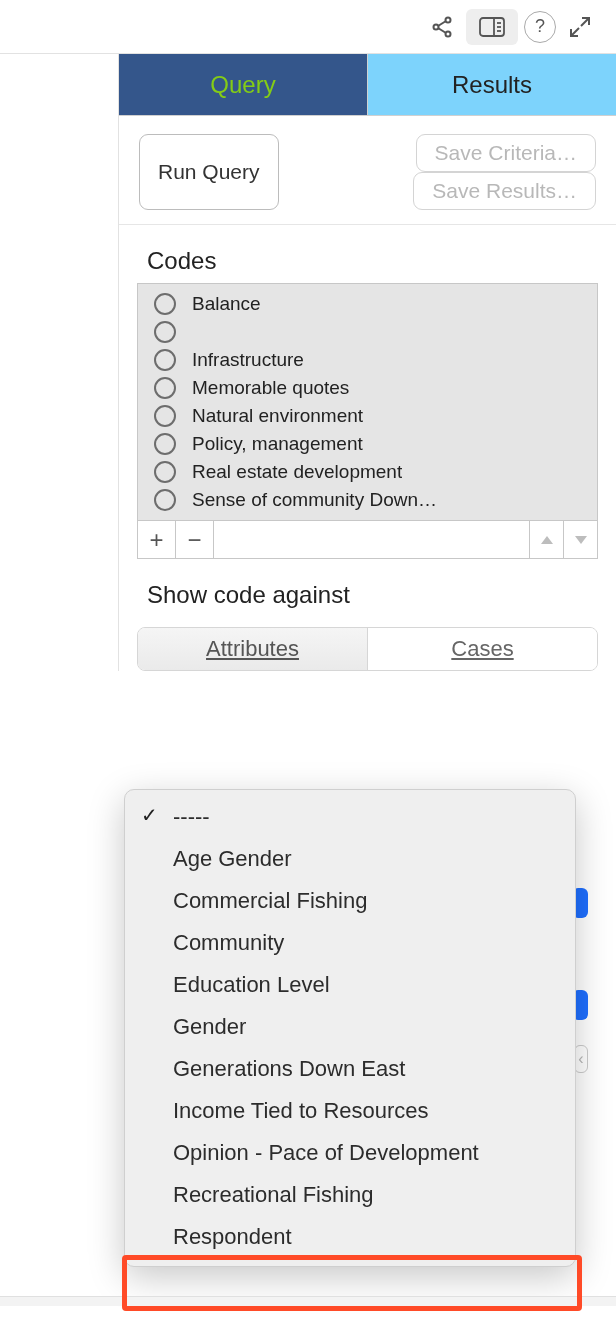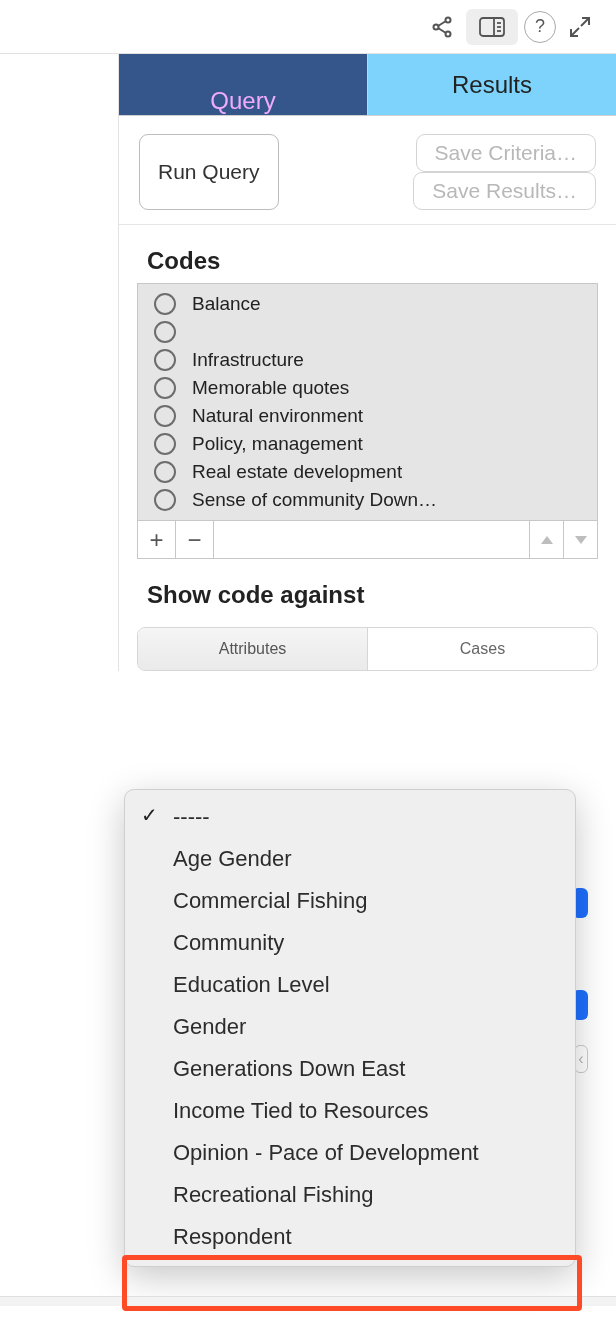--- a/index.html
+++ b/index.html
@@ -69,23 +69,22 @@
     align-items: center;
     justify-content: center;
     font-size: 24px;
     background: #7dd3fc;
     color: #222;
     border-right: 1px solid #d0d0d0;
   }
   .tab:last-child { border-right: none; }
   .tab.active {
     background: #34568b;
-    color: #f0abfc;
+    color: #84cc16;
     font-weight: 500;
-    align-items: flex-end;
   }
 
   
   .actions {
     padding: 18px 20px 14px 20px;
     display: flex;
     justify-content: space-between;
     gap: 14px;
     border-bottom: 1px solid #e6e6e6;
     flex-wrap: wrap;
@@ -97,21 +96,21 @@
     font-size: 21px;
     background: #fff;
     color: #333;
   }
   .btn.disabled { color: #b8b8b8; border-color: #d4d4d4; }
   .actions-right { display: flex; flex-direction: column; align-items: flex-end; }
 
   
   .section-head {
     padding: 22px 28px 8px 28px;
-    font-weight: 700;
+    font-weight: 400;
     font-size: 24px;
   }
 
   
   .codes-box {
     margin: 0 18px;
     border: 1px solid #c7c7c7;
     background: #e5e5e5;
   }
   .codes-list {
@@ -165,23 +164,24 @@
     border: 1px solid #d6d6d6;
     border-radius: 8px;
     overflow: hidden;
     height: 44px;
   }
   .subtab {
     flex: 1;
     display: flex;
     align-items: center;
     justify-content: center;
-    font-size: 16px;
+    font-size: 22px;
     color: #666;
     background: #fff;
+    text-decoration: underline;
   }
   .subtab.active {
     background: linear-gradient(#f5f5f5,#eaeaea);
     color: #555;
     font-weight: 500;
   }
   .subtab:first-child { border-right: 1px solid #d6d6d6; }
 
   
   .dropdown {

